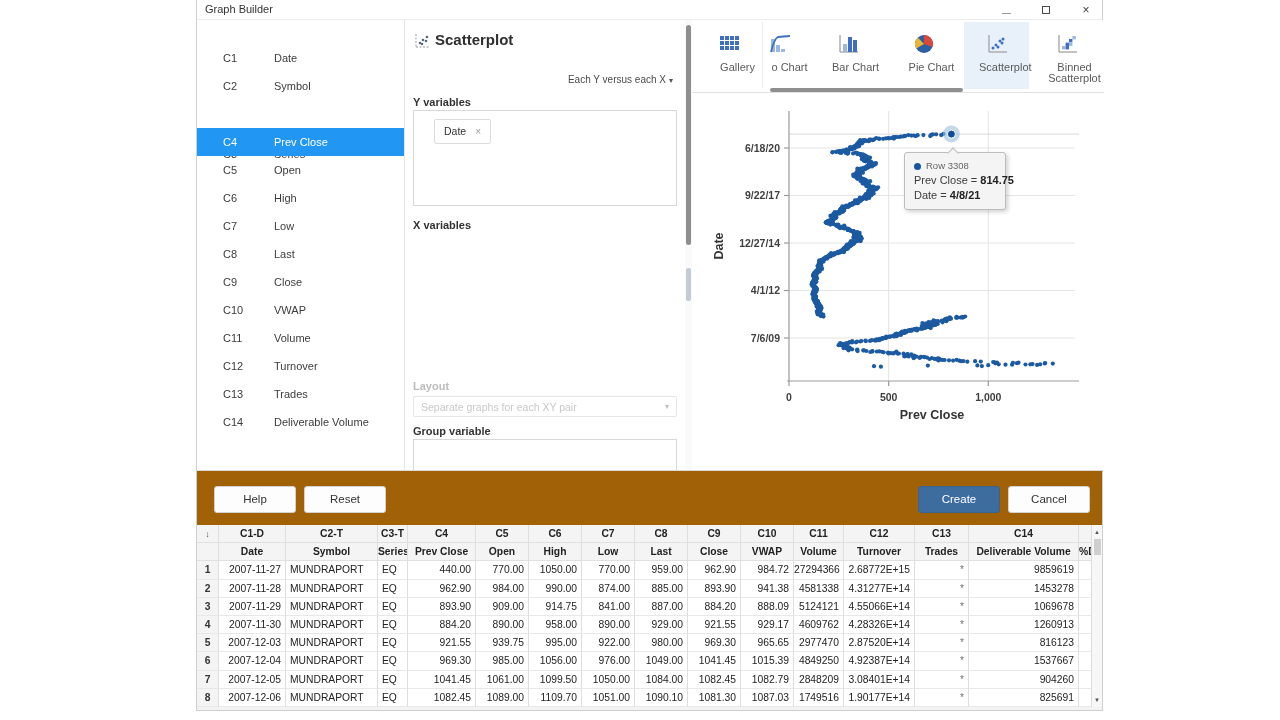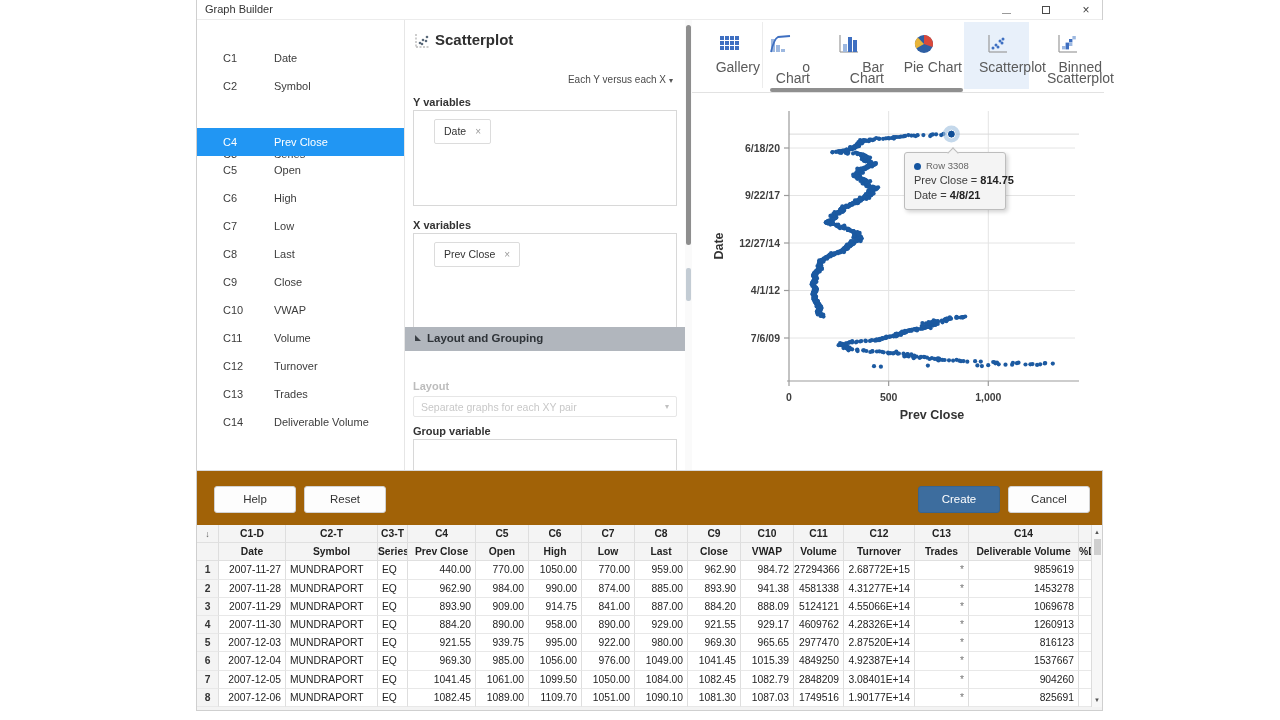--- a/index.html
+++ b/index.html
@@ -50,21 +50,21 @@
   .panel-vscroll { position:absolute; left:488px; top:0; width:7px; height:450px; background:#fafafa; }
   .panel-vscroll .thumb1 { position:absolute; left:1px; top:5px; width:5px; height:220px; background:#8e8e8e; border-radius:3px; }
   .panel-vscroll .thumb2 { position:absolute; left:1px; top:248px; width:5px; height:33px; background:#c3ccd4; border-radius:2px; }
   
   .right-area { position:absolute; left:495px; top:0; width:412px; height:450px; background:#fff; }
   .gallery-strip { position:absolute; left:0; top:0; width:412px; height:73px; border-bottom:1px solid #e2e2e2; background:#fff; }
   .gallery-divider { position:absolute; left:70px; top:2px; width:1px; height:66px; background:#ececec; }
   .tile { position:absolute; top:2px; height:67px; text-align:center; cursor:default; }
   .tile.selected { background:#e8f0fa; }
   .tile .ticon { position:relative; display:inline-block; margin-top:11px; height:24px; }
-  .tile .tlabel { position:absolute; left:15px; right:0; top:40px; font-size:14px; color:#5a5a5a; line-height:11px;text-align:right; }
+  .tile .tlabel { position:absolute; left:15px; right:0; top:40px; font-size:11px; color:#5a5a5a; line-height:11px; }
   .gal-hscroll-thumb { position:absolute; left:78px; top:68px; width:193px; height:4px; background:#8f8f8f; border-radius:2px; }
   .chart-wrap { position:absolute; left:0; top:73px; width:412px; height:377px; }
   
   .tooltip { position:absolute; left:212px; top:132px; width:102px; background:#f4f4f4;
     border:1px solid #bdbdbd; border-radius:3px; box-shadow:2px 2px 4px rgba(0,0,0,0.18);
     padding:7px 9px 8px 9px; z-index:5; }
   .tooltip .arrow { position:absolute; left:44px; top:-4.5px; width:8px; height:8px; background:#f4f4f4;
     border-left:1px solid #bdbdbd; border-top:1px solid #bdbdbd; transform:rotate(45deg); }
   .tt-row { font-size:9.5px; color:#666; white-space:nowrap; }
   .tt-dot { display:inline-block; width:7px; height:7px; border-radius:50%; background:#1555a0;
@@ -182,28 +182,21 @@
       </span>
       <span class="builder-title">Scatterplot</span>
       <span class="mode-label"><span>Each Y versus each X</span><span class="caret">▾</span></span>
 
       <span class="section-label" style="top:76px;">Y variables</span>
       <div class="var-box" style="top:90px; height:96px;" id="y-var-box">
           <div class="chip"><span>Date</span><span class="x">×</span></div>
         </div>
 
       <span class="section-label" style="top:199px;">X variables</span>
-      <div class="var-box" style="top:213px; height:97px;" id="x-var-box">
-          <div class="chip"><span>Prev Close</span><span class="x">×</span></div>
-        </div>
 
-      <div class="lg-header">
-        <span class="lg-tri"></span>
-        <span class="lg-text">Layout and Grouping</span>
-      </div>
 
       <span class="dim-label" style="top:360px;">Layout</span>
       <div class="dim-select">
         <span>Separate graphs for each XY pair</span>
         <span class="caret">▾</span>
       </div>
 
       <span class="section-label" style="top:405px;">Group variable</span>
       <div class="group-box"></div>
     </div>

